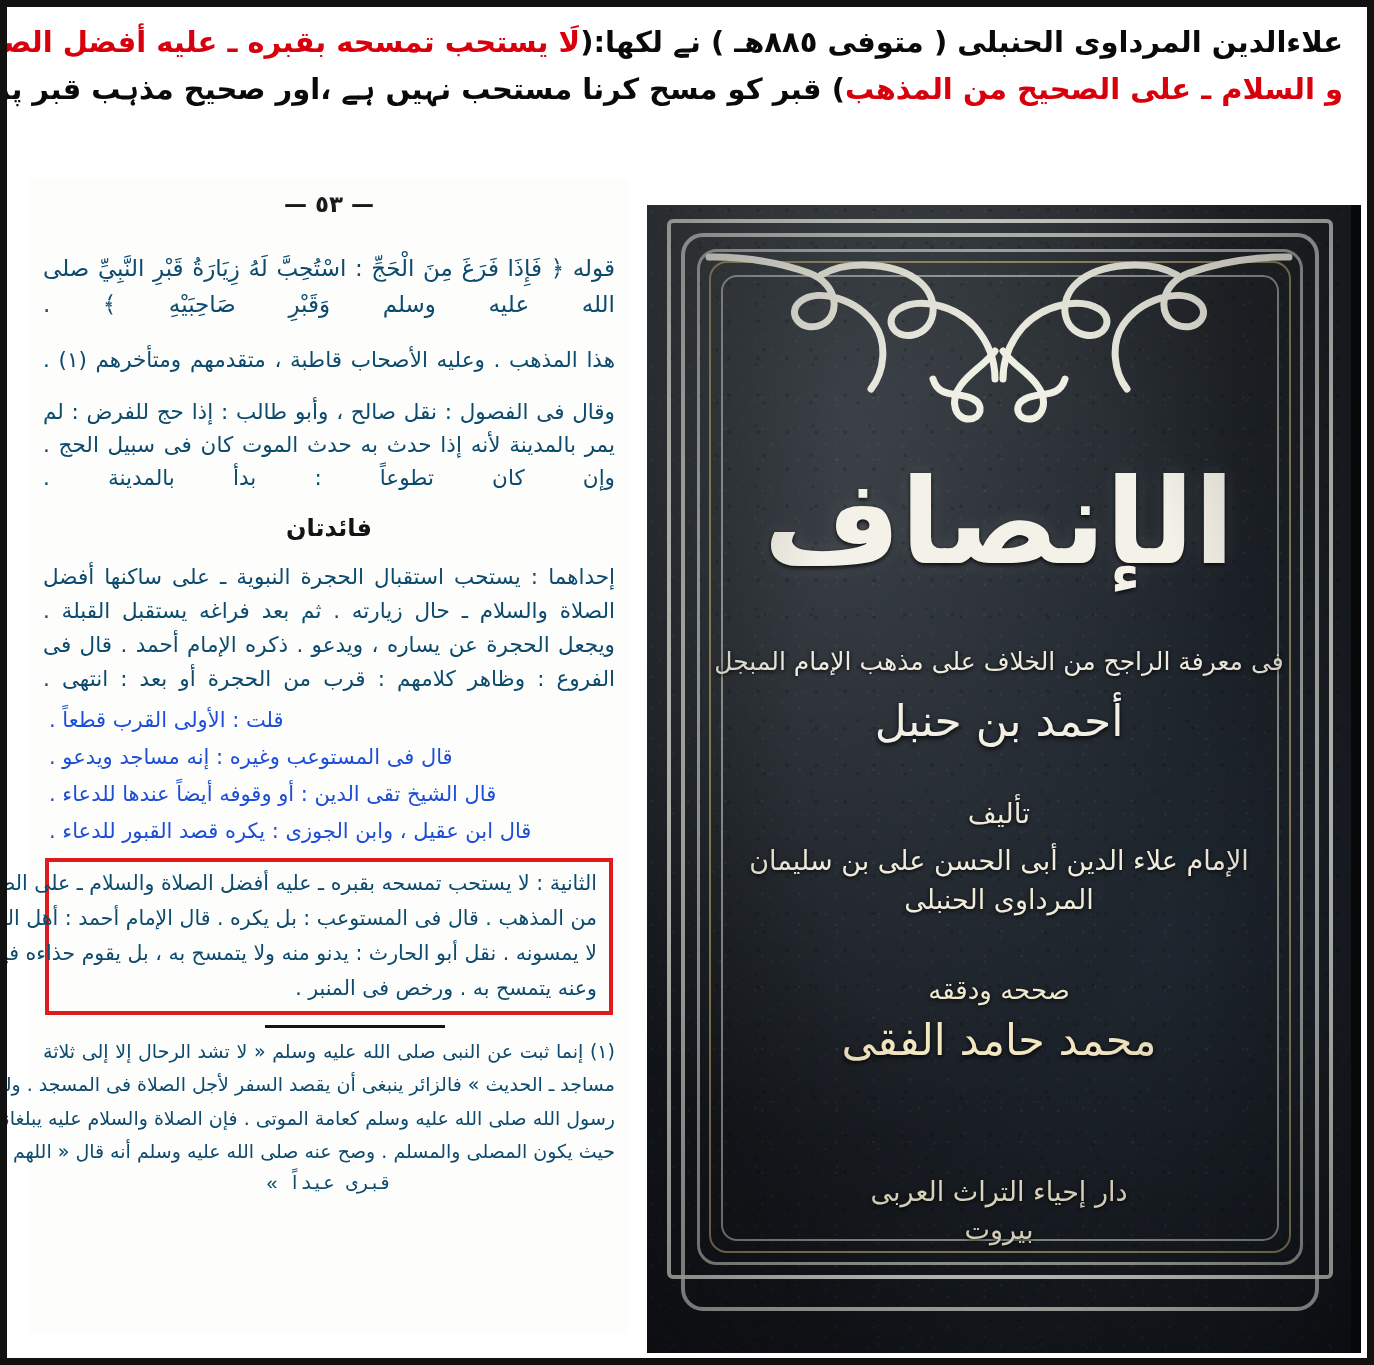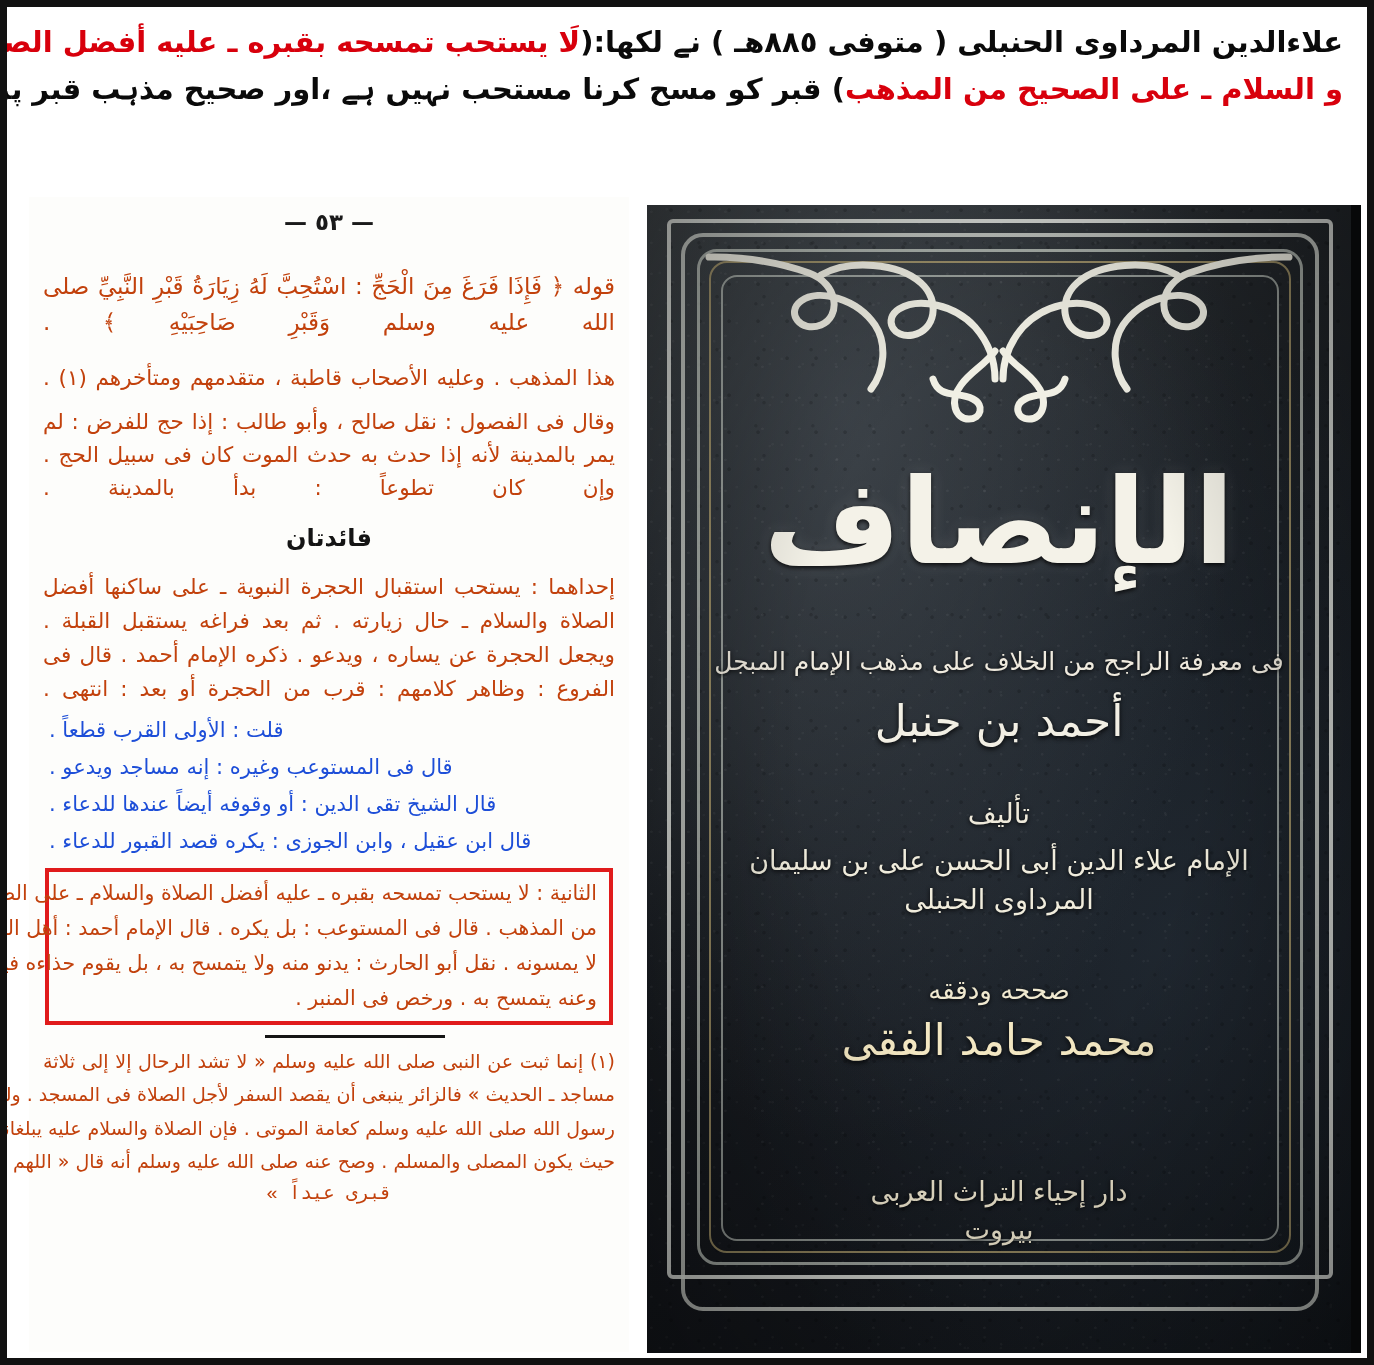--- a/index.html
+++ b/index.html
@@ -34,42 +34,42 @@
   }
   .hdr-line.l1{font-size:29px;}
   .hdr-line.l2{font-size:29px;}
   .red{color:#d8000c;font-weight:700;}
   .blk{color:#0a0a0a;font-weight:700;}
 
   
   .scan{
     position:absolute;
     left:22px;
-    top:190px;
+    top:172px;
     width:600px;
     height:1155px;
     background:#fdfdfb;
     direction:rtl;
     color:#101010;
     box-sizing:border-box;
     padding:0 14px;
   }
   .pagenum{
     text-align:center;
     font-size:23px;
     color:#1a1a1a;
     letter-spacing:3px;
     margin:12px 0 34px 0;
     font-weight:600;
   }
   .body-line{
     font-size:21.5px;
     line-height:1.02;
     margin:0 0 17px 0;
-    color:#c2410c;
+    color:#0c4a6e;
     text-align:justify;
     text-align-last:justify;
     white-space:nowrap;
   }
   .body-line.nojust{text-align:right;text-align-last:right;}
   .body-line.ctr{text-align:center;text-align-last:center;}
   .sec-head{
     text-align:center;
     font-size:24px;
     font-weight:700;
@@ -236,21 +236,21 @@
     <div class="hdr-line l1"><span class="blk">علاءالدين المرداوى الحنبلى ( متوفى ٨٨٥هـ ) نے لکھا:(</span><span class="red">لَا يستحب تمسحه بقبره ـ عليه أفضل الصلاة</span></div>
     <div class="hdr-line l2"><span class="red">و السلام ـ على الصحيح من المذهب</span><span class="blk">) قبر کو مسح کرنا مستحب نہیں ہے ،اور صحیح مذہب قبر پر سلام پڑھنے کا ہے۔</span></div>
   </div>
 
   <div class="scan">
 
     <div class="pagenum">— ٥٣ —</div>
 
     <div class="body-line" style="white-space:normal;font-size:23px;line-height:1.55;margin-bottom:22px;">قوله ﴿ فَإِذَا فَرَغَ مِنَ الْحَجِّ : اسْتُحِبَّ لَهُ زِيَارَةُ قَبْرِ النَّبِيِّ صلى الله عليه وسلم وَقَبْرِ صَاحِبَيْهِ ﴾ .</div>
 
-    <div class="body-line" style="white-space:normal;line-height:1.5;margin-bottom:10px;">هذا المذهب . وعليه الأصحاب قاطبة ، متقدمهم ومتأخرهم (١) .</div>
+    <div class="body-line" style="white-space:normal;line-height:1.5;margin-bottom:18px;">هذا المذهب . وعليه الأصحاب قاطبة ، متقدمهم ومتأخرهم (١) .</div>
 
     <div class="body-line" style="white-space:normal;line-height:1.55;margin-bottom:14px;">وقال فى الفصول : نقل صالح ، وأبو طالب : إذا حج للفرض : لم يمر بالمدينة لأنه إذا حدث به حدث الموت كان فى سبيل الحج . وإن كان تطوعاً : بدأ بالمدينة .</div>
 
     <div class="sec-head">فائدتان</div>
 
     <div class="body-line" style="white-space:normal;line-height:1.58;margin-bottom:14px;">إحداهما : يستحب استقبال الحجرة النبوية ـ على ساكنها أفضل الصلاة والسلام ـ حال زيارته . ثم بعد فراغه يستقبل القبلة . ويجعل الحجرة عن يساره ، ويدعو . ذكره الإمام أحمد . قال فى الفروع : وظاهر كلامهم : قرب من الحجرة أو بعد : انتهى .</div>
 
     <div class="short-line">قلت : الأولى القرب قطعاً .</div>
     <div class="short-line">قال فى المستوعب وغيره : إنه مساجد ويدعو .</div>
     <div class="short-line">قال الشيخ تقى الدين : أو وقوفه أيضاً عندها للدعاء .</div>

